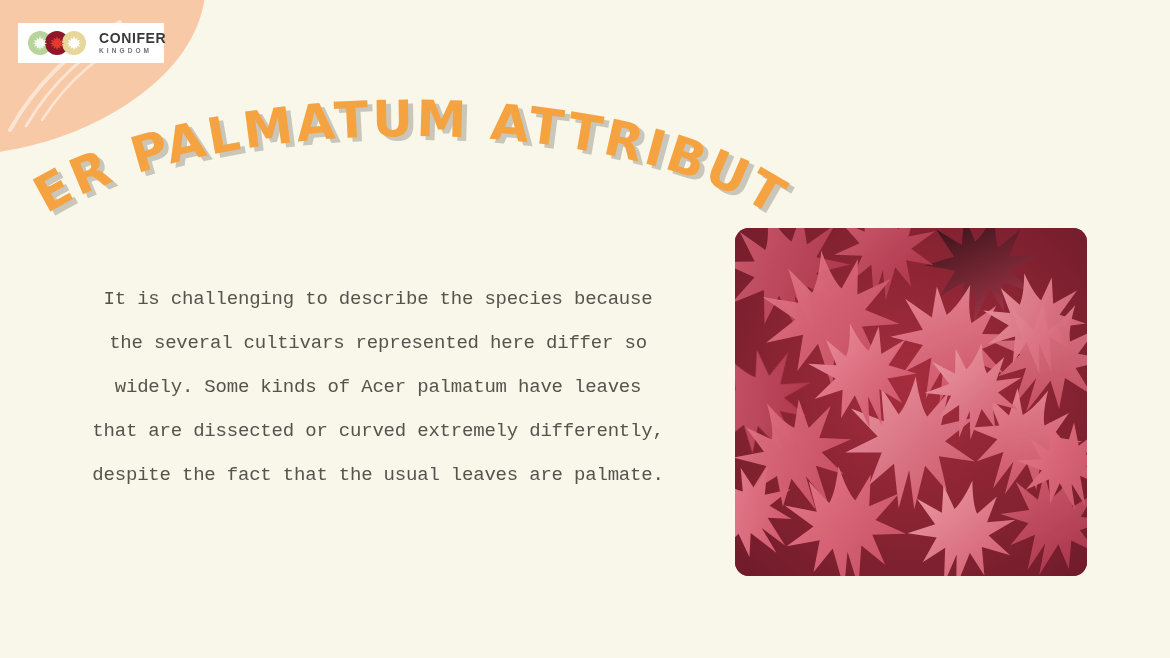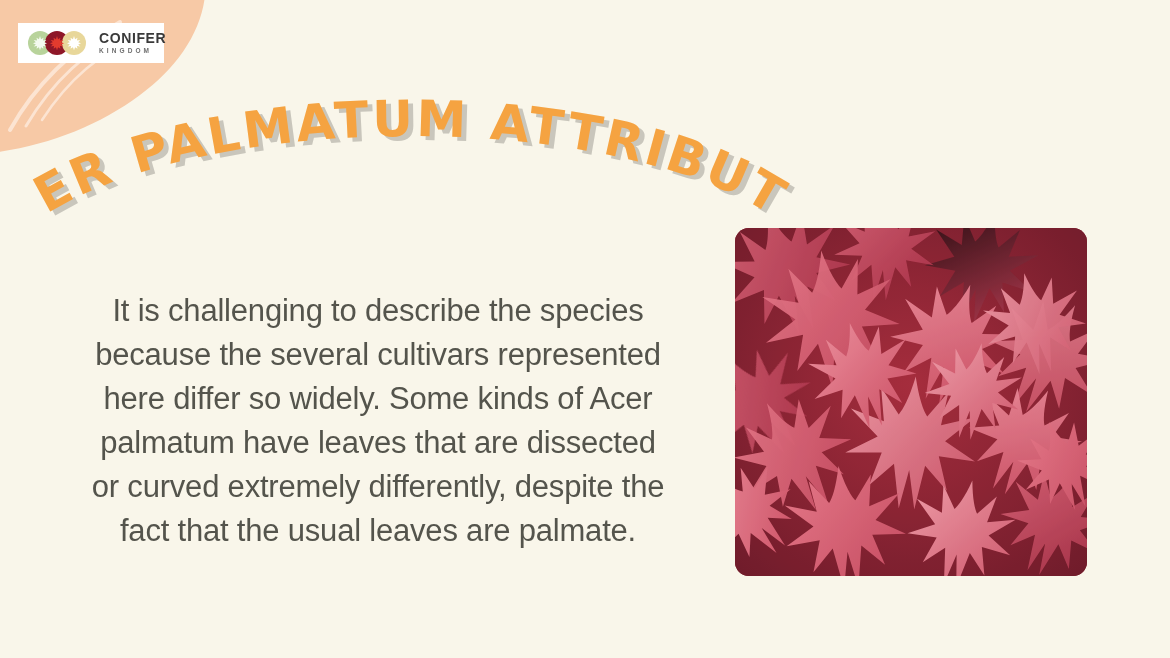--- a/index.html
+++ b/index.html
@@ -115,22 +115,22 @@
   .title-shadow { fill: #C9C6BC; }
   .title-main   { fill: #F5A341; }
 
   
   .body-text {
     position: absolute;
     left: 88px;
     top: 258px;
     width: 580px;
     text-align: center;
-    font-family: Liberation Sans, sans-serif;
-    font-size: 31px;
+    font-family: Liberation Mono, monospace;
+    font-size: 19px;
     line-height: 44px;
     color: #54544C;
     letter-spacing: -0.2px;
   }
 
   
   .photo {
     position: absolute;
     left: 735px;
     top: 228px;

